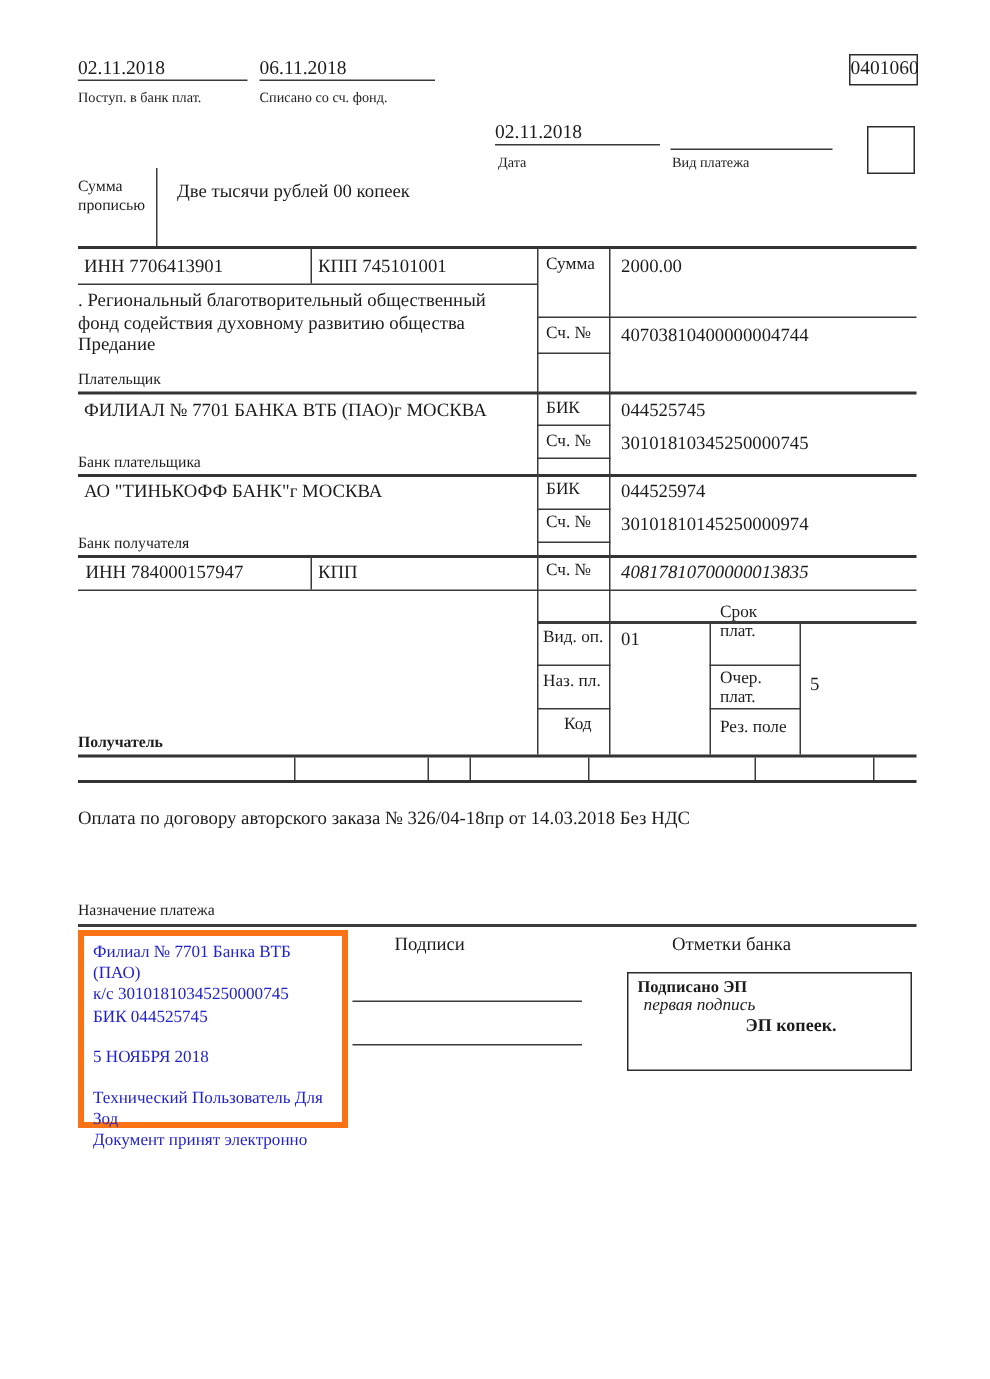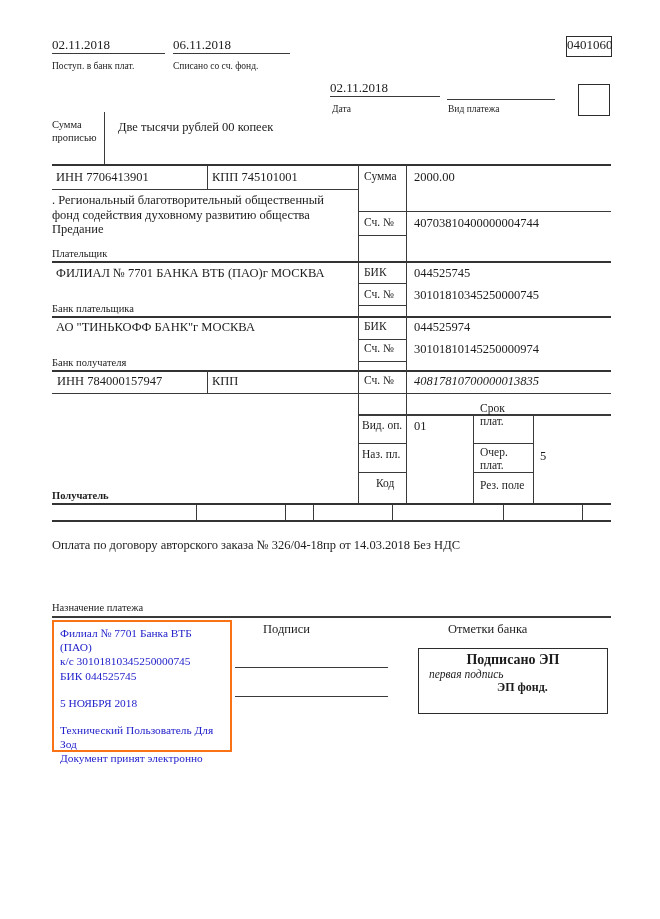--- a/index.html
+++ b/index.html
@@ -14,24 +14,24 @@
   .hline.med{height:1.5px;}
   .vline{position:absolute;background:#3a3a3a;width:1px;}
   .val{font-size:13px;line-height:1.15;}
   .val-sm{font-size:12.5px;line-height:1.15;}
   .lbl{font-size:9.5px;color:#222;}
   .lbl-md{font-size:10.5px;line-height:1.25;color:#1c1c1c;}
   .cell-lbl{font-size:11.5px;line-height:1.15;}
   .title{font-family:"Liberation Sans", sans-serif;font-weight:bold;font-size:13.5px;letter-spacing:.2px;}
   .underl{border-bottom:1.5px solid #3a3a3a;}
   .boxed{border:1.5px solid #2c2c2c;}
-  .stamp{color:#2222cc;border:2px solid #f97316;font-size:11.4px;line-height:14.2px;padding:4px 6px;box-sizing:border-box;}
+  .stamp{color:#2222cc;border:4px solid #f97316;font-size:11.4px;line-height:14.2px;padding:4px 6px;box-sizing:border-box;}
   .stamp .gap{height:13px;}
   .esign{border:1.5px solid #2c2c2c;box-sizing:border-box;padding:3px 6px;}
-  .esign .t{font-weight:bold;font-size:14px;text-align:center;}
+  .esign .t{font-weight:bold;font-size:11px;}
   .esign .n{font-size:11.8px;margin-top:1px;}
   .esign .s{font-style:italic;font-size:11.5px;padding-left:4px;}
   .esign .v{font-weight:bold;font-size:12px;padding-left:72px;}
 </style>
 </head>
 <body>
 
 <div class="page">
 
   <div class="abs val underl" style="left:52px;top:38px;width:113px;">02.11.2018</div>
@@ -141,16 +141,16 @@
     <div>Зод</div>
     <div>Документ принят электронно</div>
   </div>
 
   <div class="hline" style="left:235px;top:667px;width:153px;"></div>
   <div class="hline" style="left:235px;top:696px;width:153px;"></div>
 
   <div class="abs esign" style="left:418px;top:648px;width:190px;height:66px;">
     <div class="t">Подписано ЭП</div>
     <div class="s">первая подпись</div>
-    <div class="v">ЭП фонд.</div>
+    <div class="v">ЭП копеек.</div>
   </div>
 
 </div>
 
 </body></html>

